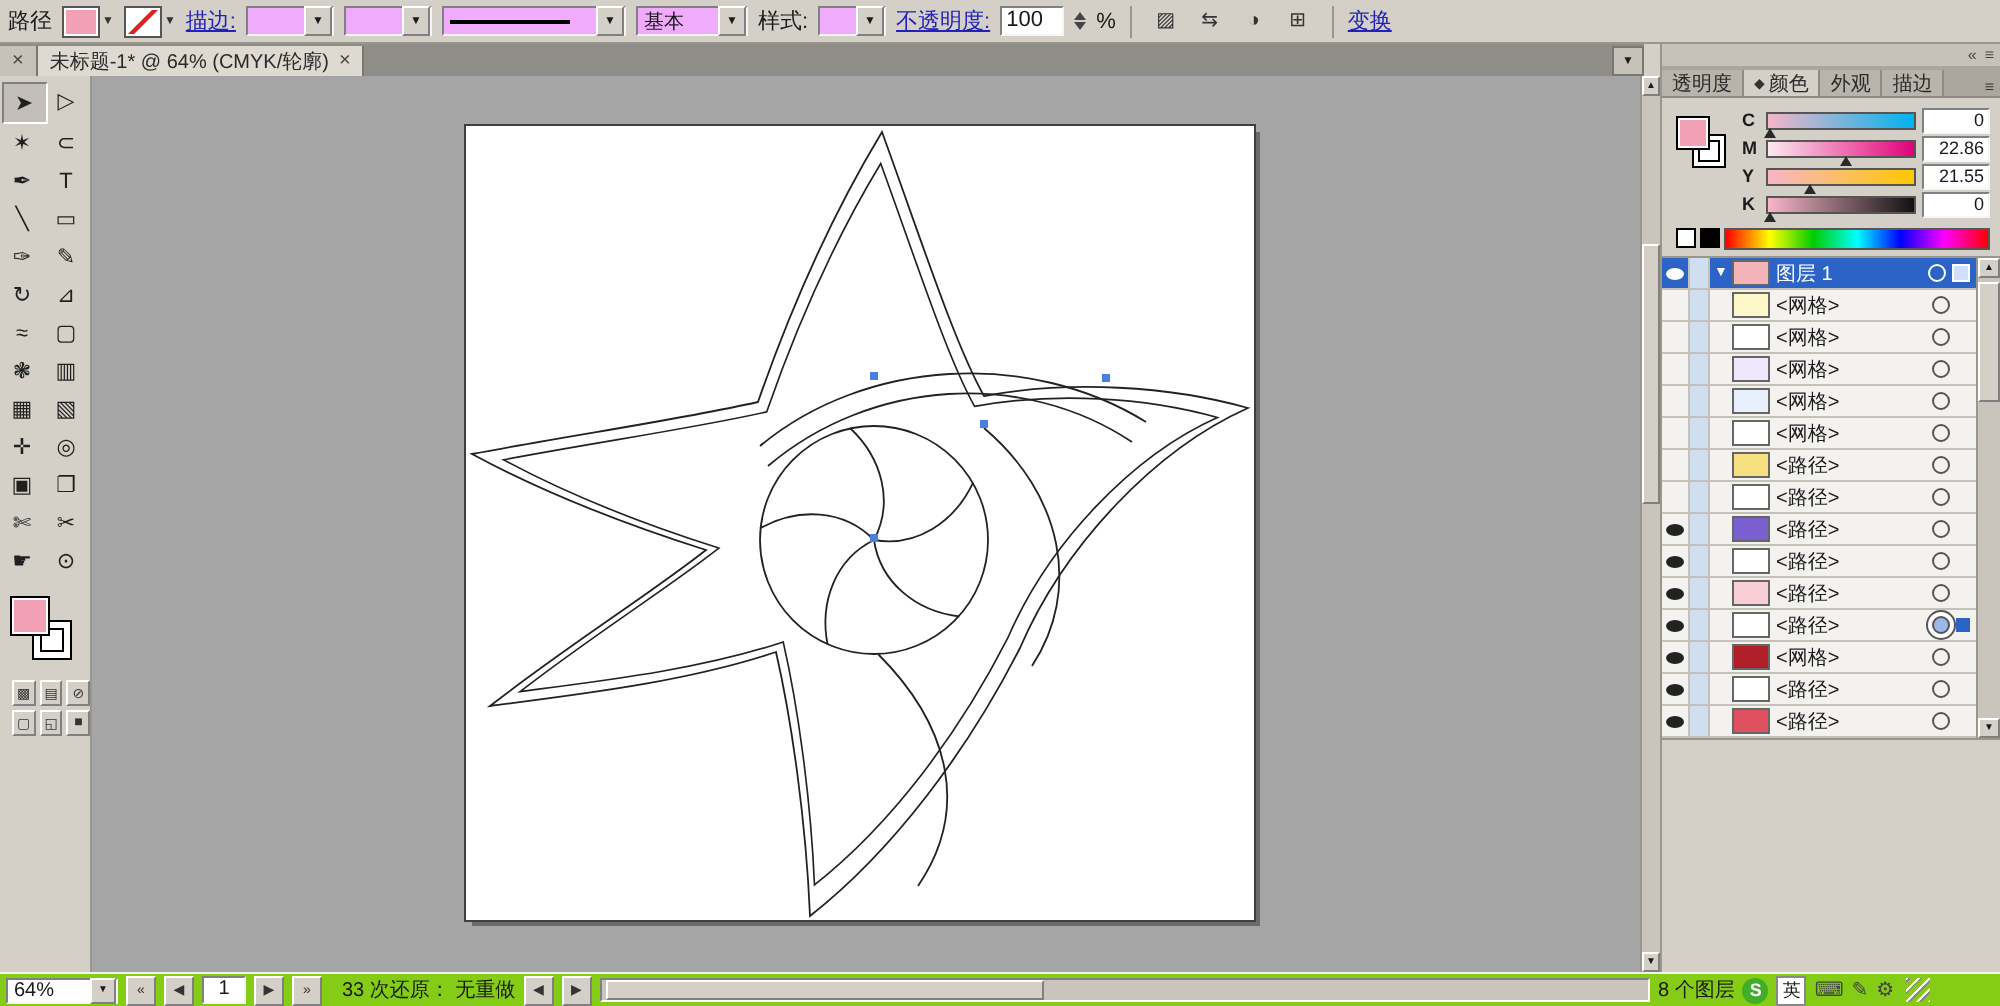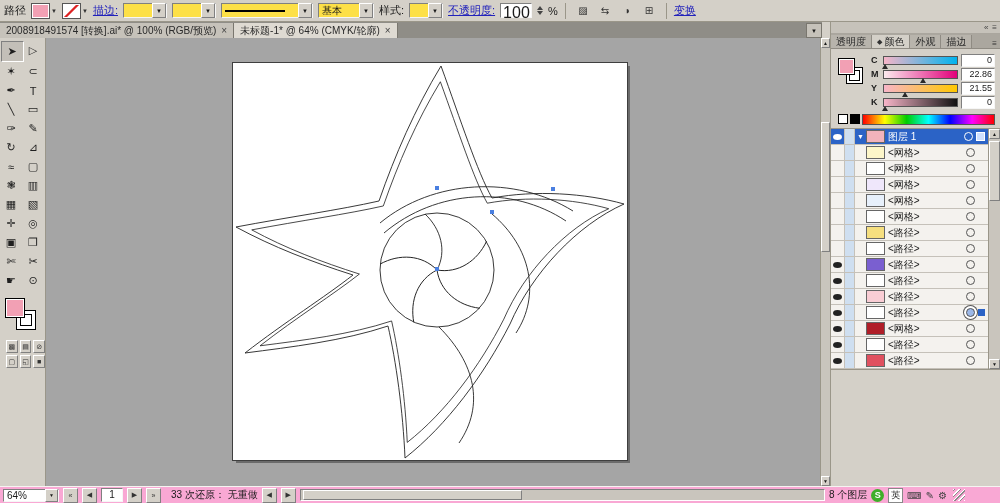--- a/index.html
+++ b/index.html
@@ -12,29 +12,29 @@
   }
   
   .topbar{position:absolute;left:0;top:0;width:1000px;height:22px;background:#d4d0c8;
     border-bottom:1px solid #9a9689;display:flex;align-items:center;gap:5px;
     padding:0 4px;box-sizing:border-box;}
   .tb-label{font-size:11px;white-space:nowrap;}
   .tb-link{font-size:11px;color:#2222bb;text-decoration:underline;white-space:nowrap;cursor:pointer;}
   .swatch-chip{width:17px;height:14px;border:1px solid #555;box-shadow:inset 0 0 0 1px #fff;}
   .chip-wrap{display:flex;align-items:center;gap:1px;}
   .mini-arrow{font-size:6px;color:#333;}
-  .combo{background:#fde047;border:1px solid;border-color:#808080 #f6f6f6 #f6f6f6 #808080;
+  .combo{background:#f0abfc;border:1px solid;border-color:#808080 #f6f6f6 #f6f6f6 #808080;
     height:15px;display:flex;align-items:center;justify-content:space-between;
     font-size:10px;padding-left:3px;box-sizing:border-box;}
   .combo .arrowbtn{width:12px;height:13px;background:#d4d0c8;border:1px solid;
     border-color:#fff #808080 #808080 #fff;font-size:6px;display:flex;align-items:center;
     justify-content:center;margin-left:2px;}
   .line-preview{width:60px;height:2px;background:#000;}
   .opacity-box{width:26px;height:13px;background:#fff;border:1px solid;
-    border-color:#808080 #f6f6f6 #f6f6f6 #808080;font-size:16px;
+    border-color:#808080 #f6f6f6 #f6f6f6 #808080;font-size:11px;
     padding:0 2px;font-family:inherit;}
   .spin{display:flex;flex-direction:column;gap:1px;}
   .spin span{width:0;height:0;border-left:3px solid transparent;border-right:3px solid transparent;}
   .spin .u{border-bottom:4px solid #444;}
   .spin .d{border-top:4px solid #444;}
   .tb-iconbtn{width:18px;height:16px;display:flex;align-items:center;justify-content:center;
     font-size:10px;color:#333;border:1px solid transparent;}
   .tb-sep{width:1px;height:16px;background:#9a9689;margin:0 2px;}
   
   .tabbar{position:absolute;left:0;top:22px;width:822px;height:16px;background:#8f8d87;
@@ -124,21 +124,21 @@
   .lproxy{width:7px;height:7px;background:#2b63c6;margin-right:3px;flex:none;}
   .lrow.selected .lproxy{background:#cfe0ff;border:1px solid #fff;}
   .lproxy.empty{visibility:hidden;}
   .layers-scroll{position:absolute;right:0;top:0;width:12px;height:100%;background:#c9c5bd;border-left:1px solid #9a9689;box-sizing:border-box;}
   .layers-scroll .sbtn{width:11px;height:10px;background:#d4d0c8;border:1px solid;
     border-color:#fff #808080 #808080 #fff;font-size:5px;display:flex;align-items:center;justify-content:center;box-sizing:border-box;}
   .layers-scroll .sbtn.bottom{position:absolute;bottom:0;}
   .lthumb-bar{position:absolute;left:0;top:12px;width:11px;height:60px;background:#d4d0c8;
     border:1px solid;border-color:#fff #808080 #808080 #fff;box-sizing:border-box;}
   
-  .statusbar{position:absolute;left:0;top:486px;width:1000px;height:17px;background:#f9a8d4;
+  .statusbar{position:absolute;left:0;top:486px;width:1000px;height:17px;background:#84cc16;
     border-top:1px solid #f5f4f1;display:flex;align-items:center;gap:4px;padding:0 3px;box-sizing:border-box;}
   .zoom-combo{width:56px;height:13px;background:#fff;border:1px solid;
     border-color:#808080 #f6f6f6 #f6f6f6 #808080;display:flex;align-items:center;
     justify-content:space-between;font-size:10px;padding-left:3px;box-sizing:border-box;}
   .zoom-combo .arrowbtn{width:11px;height:11px;background:#d4d0c8;border:1px solid;
     border-color:#fff #808080 #808080 #fff;font-size:5px;display:flex;align-items:center;justify-content:center;}
   .navbtn{width:13px;height:13px;background:#d4d0c8;border:1px solid;
     border-color:#fff #808080 #808080 #fff;font-size:7px;display:flex;align-items:center;
     justify-content:center;color:#333;}
   .pagebox{width:20px;height:12px;background:#fff;border:1px solid;
@@ -207,21 +207,20 @@
       <span class="tb-iconbtn">◑</span>
       <span class="tb-iconbtn">⊞</span>
     </span>
   <span class="tb-sep"></span>
   <span class="tb-link">变换</span>
 </div>
 
 <div class="tabbar">
   <span id="doctabs" style="display:flex;height:15px;">
       <div class="doctab">
-        <span>2008918491574 [转换].ai* @ 100% (RGB/预览)</span>
         <span class="close">×</span>
       </div>
       <div class="doctab active">
         <span>未标题-1* @ 64% (CMYK/轮廓)</span>
         <span class="close">×</span>
       </div>
     </span>
   <span class="tab-overflow">▼</span>
 </div>
 

